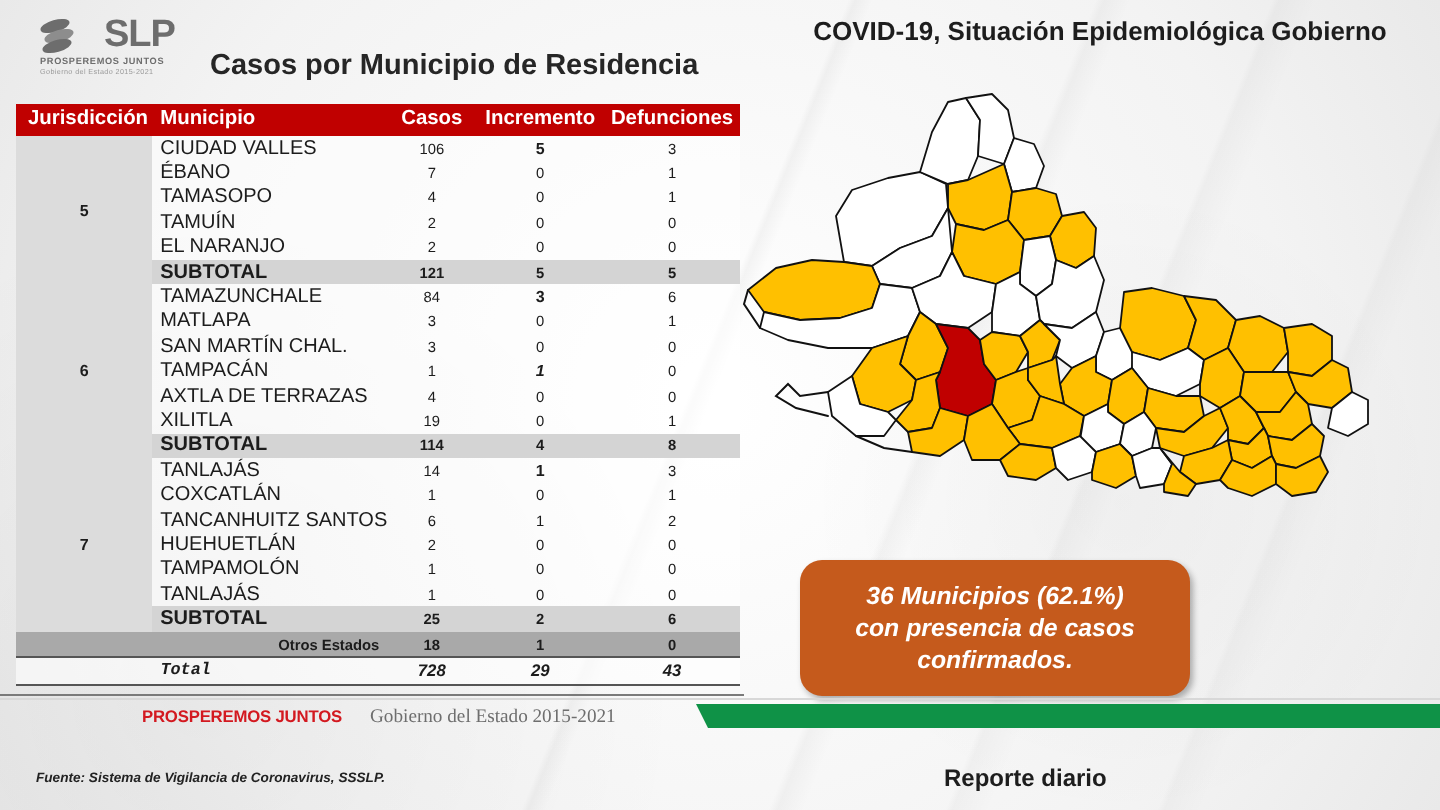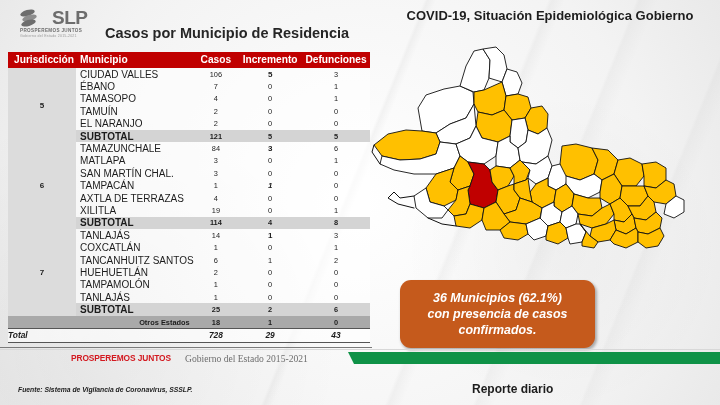--- a/index.html
+++ b/index.html
@@ -61,21 +61,21 @@
   .col-n2{width:72px;text-align:center;font-size:7.4px;}
   .col-n3{width:74px;text-align:center;font-size:7.4px;}
   tr.sub td{background:#d4d4d4;font-weight:bold;}
   tr.data td.col-m,tr.data td.col-n,tr.data td.col-n2,tr.data td.col-n3{background:rgba(255,255,255,0.55);}
   td.bold{font-weight:bold;font-size:8px;}
   td.bolditalic{font-weight:bold;font-style:italic;font-size:8px;}
   tr.otros td{background:#a9a9a9;font-weight:bold;}
   tr.otros td.lbl{text-align:right;padding-right:4px !important;font-size:7.4px;}
   tr.total td{background:rgba(255,255,255,0.6);font-weight:bold;font-style:italic;font-size:8.4px;
     border-top:1px solid #555;border-bottom:1.2px solid #555;height:13px;}
-  tr.total td.lbl{text-align:left;padding-right:16px !important;}
+  tr.total td.lbl{text-align:center;padding-right:16px !important;font-family:Liberation Mono, monospace;}
   .hdr-j{padding-left:6px !important;}
   .hdr-m{padding-left:4px !important;}
 
   
   #map{position:absolute;left:370px;top:38px;width:350px;height:215px;}
   #map svg{display:block;}
 
   
   #callout{
     position:absolute;left:400px;top:252px;width:195px;height:68px;

